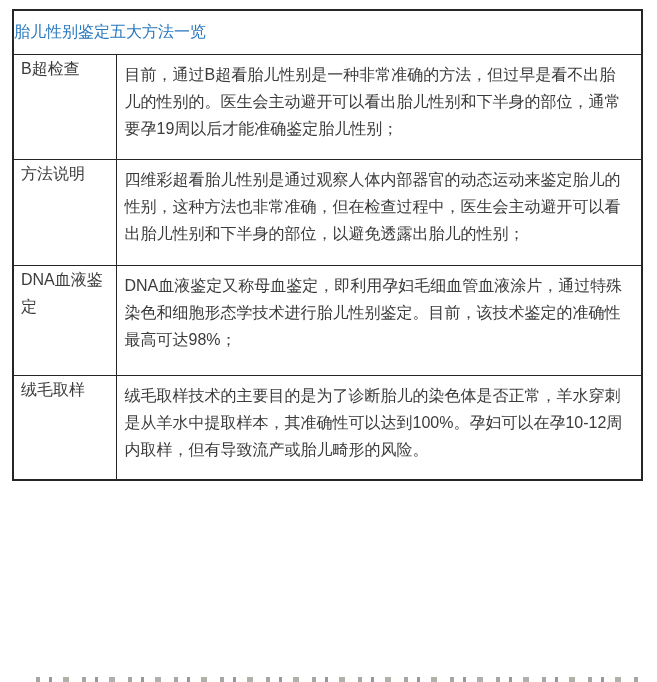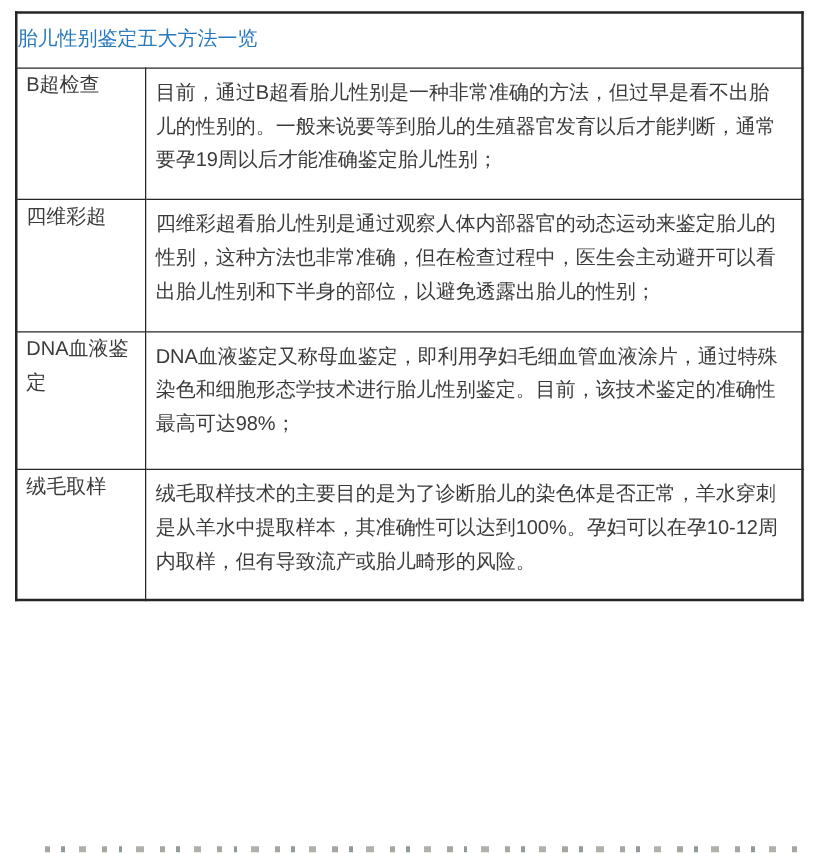--- a/index.html
+++ b/index.html
@@ -71,24 +71,24 @@
     <colgroup>
       <col style="width:103px">
       <col>
     </colgroup>
     <tbody>
       <tr>
         <td class="title-cell" colspan="2">胎儿性别鉴定五大方法一览</td>
       </tr>
       <tr class="r1">
         <td class="method-cell">B超检查</td>
-        <td class="desc-cell">目前，通过B超看胎儿性别是一种非常准确的方法，但过早是看不出胎儿的性别的。一般来说要等到胎儿的生殖器官发育以后才能判断，通常要孕19周以后才能准确鉴定胎儿性别；</td>
+        <td class="desc-cell">目前，通过B超看胎儿性别是一种非常准确的方法，但过早是看不出胎儿的性别的。医生会主动避开可以看出胎儿性别和下半身的部位，通常要孕19周以后才能准确鉴定胎儿性别；</td>
       </tr>
       <tr class="r3">
-        <td class="method-cell">四维彩超</td>
+        <td class="method-cell">方法说明</td>
         <td class="desc-cell">四维彩超看胎儿性别是通过观察人体内部器官的动态运动来鉴定胎儿的性别，这种方法也非常准确，但在检查过程中，医生会主动避开可以看出胎儿性别和下半身的部位，以避免透露出胎儿的性别；</td>
       </tr>
       <tr class="r4">
         <td class="method-cell">DNA血液鉴定</td>
         <td class="desc-cell">DNA血液鉴定又称母血鉴定，即利用孕妇毛细血管血液涂片，通过特殊染色和细胞形态学技术进行胎儿性别鉴定。目前，该技术鉴定的准确性最高可达98%；</td>
       </tr>
       <tr class="r5">
         <td class="method-cell">绒毛取样</td>
         <td class="desc-cell">绒毛取样技术的主要目的是为了诊断胎儿的染色体是否正常，羊水穿刺是从羊水中提取样本，其准确性可以达到100%。孕妇可以在孕10-12周内取样，但有导致流产或胎儿畸形的风险。</td>
       </tr>

